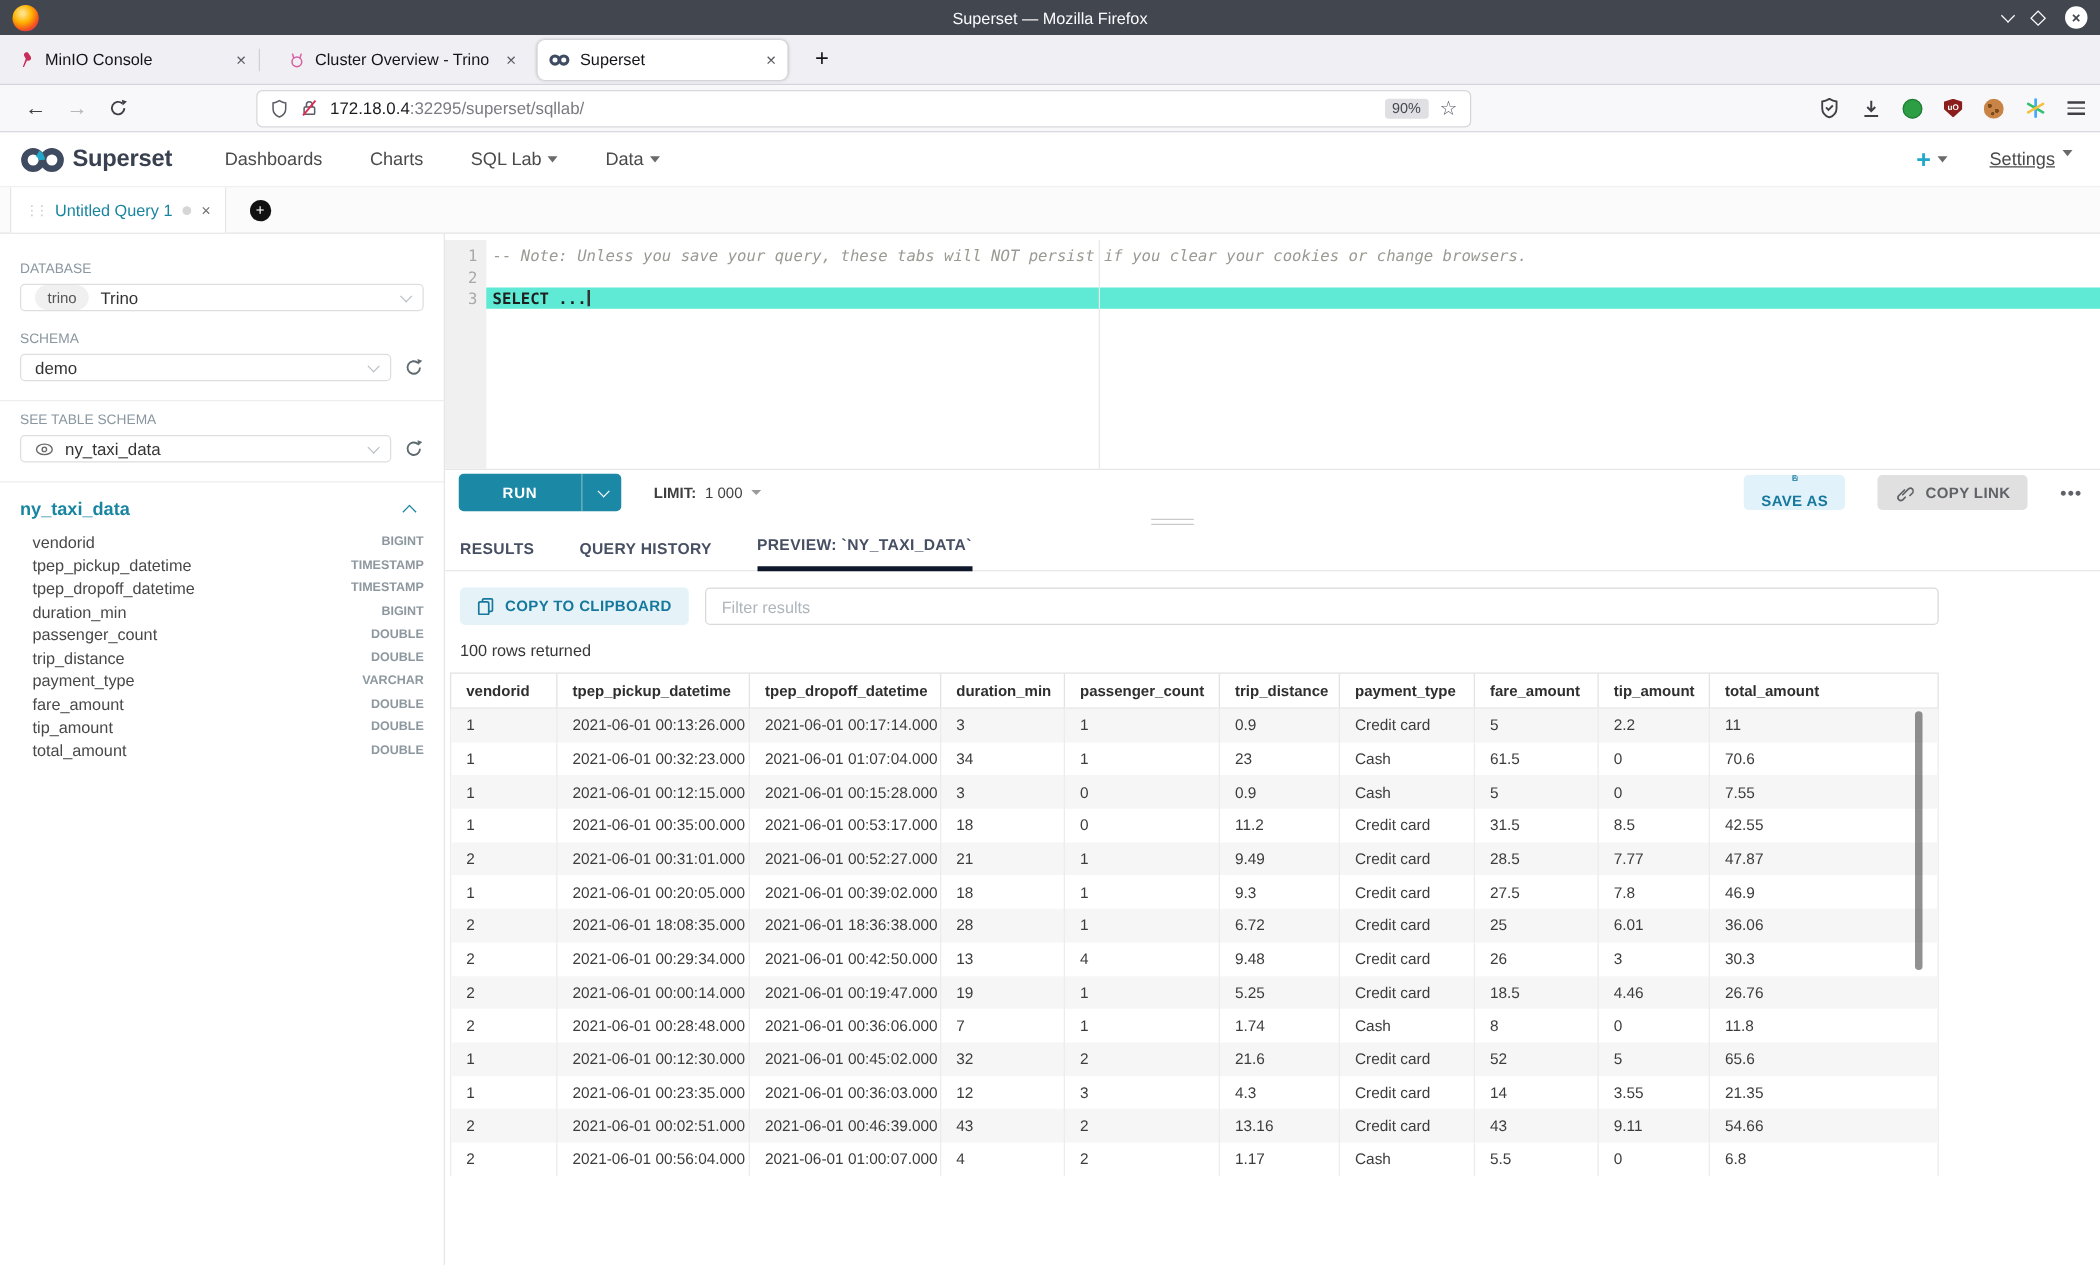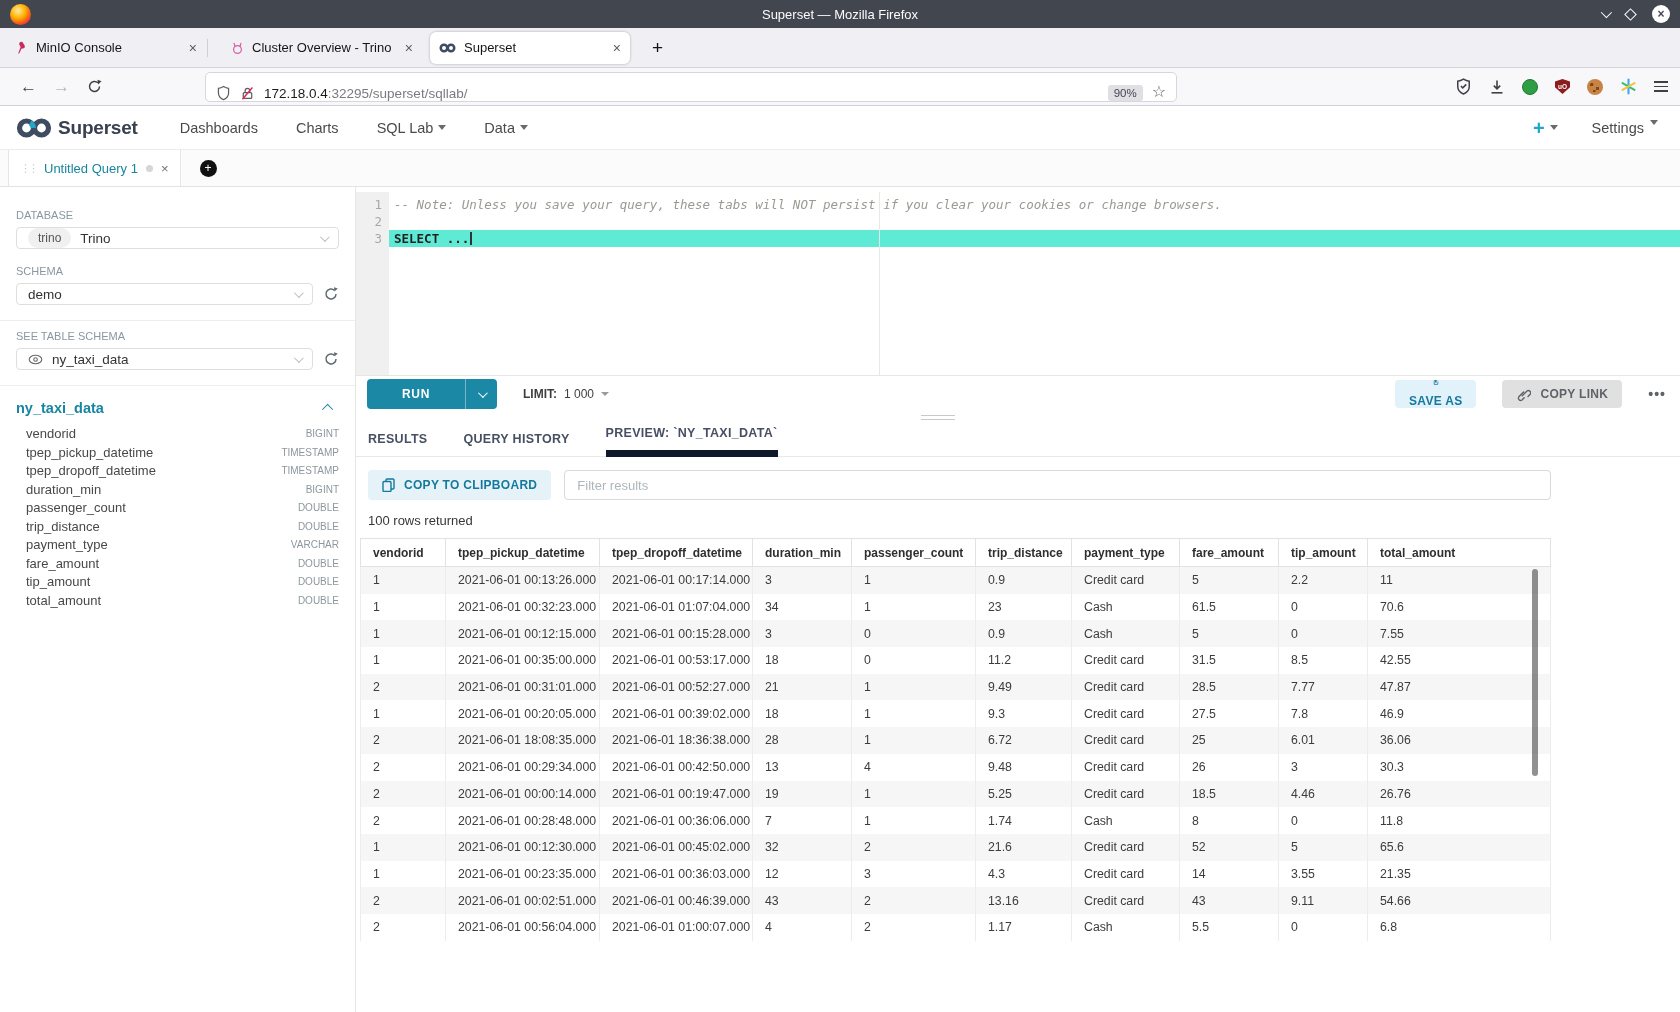--- a/index.html
+++ b/index.html
@@ -22,21 +22,21 @@
   .btab .sep { position:absolute; right:-2px; width:1px; height:18px; background:#cfcfd8; }
   .btab.active { background:#fff; box-shadow:0 0 3px rgba(0,0,0,.28); margin:0 8px; }
   .btab .tab-close { margin-left:auto; color:#5b5b66; font-size:14px; line-height:1; }
   .btab-label { white-space:nowrap; overflow:hidden; }
   .new-tab-btn { margin-left:14px; font-size:19px; color:#15141a; line-height:1; }
 
   
   .urlbar { height:38px; background:#f8f8fa; border-bottom:1px solid #d0d0d7; display:flex; align-items:center; padding:0 12px; }
   .nav-ic { font-size:17px; color:#3f3f46; width:33px; text-align:center; }
   .nav-ic.disabled { color:#b6b6bf; }
-  .url-field { width:972px; height:30px; margin-left:94px; background:#fff; border:1px solid #d7d7db; border-radius:5px; display:flex; align-items:flex-end; padding:0 10px; gap:9px; }
+  .url-field { width:972px; height:30px; margin-left:94px; background:#fff; border:1px solid #d7d7db; border-radius:5px; display:flex; align-items:center; padding:0 10px; gap:9px; }
   .url-text { font-size:13.5px; color:#1b1b1f; white-space:nowrap; }
   .url-text .path { color:#7a7a82; }
   .zoom-badge { margin-left:auto; background:#dfdfe4; border-radius:3px; padding:2px 6px; font-size:11.5px; color:#45454e; }
   .star { font-size:16px; color:#5b5b66; }
   .bar-icons { margin-left:auto; display:flex; align-items:center; gap:17px; }
   .ham { display:flex; flex-direction:column; gap:3px; }
   .ham i { width:14px; height:1.7px; background:#3f3f46; }
   .ext-green { width:16px; height:16px; border-radius:50%; background:#2e9e44; border:1.5px solid #1d7a30; }
   .ext-ublock { width:15px; height:15px; background:#8c1d1d;
     clip-path:polygon(50% 0,100% 16%,100% 55%,50% 100%,0 55%,0 16%); color:#fff; font-size:6.5px; font-weight:bold; display:flex; align-items:center; justify-content:center; }
@@ -44,21 +44,21 @@
     background-image:radial-gradient(circle at 30% 35%, #7a4a1d 1.6px, transparent 1.8px),radial-gradient(circle at 65% 60%, #7a4a1d 1.6px, transparent 1.8px),radial-gradient(circle at 45% 75%, #7a4a1d 1.3px, transparent 1.5px); }
 
   
   .navbar { height:44px; background:#fff; border-bottom:1px solid #ececec; display:flex; align-items:center; padding:0 16px; }
   .brand { font-size:19px; font-weight:bold; color:#394150; letter-spacing:-.2px; margin-left:6px; }
   .menu { display:flex; align-items:center; gap:38px; margin-left:42px; font-size:14.5px; color:#4a4a4a; }
   .menu-item { display:flex; align-items:center; gap:5px; }
   .caret { width:0; height:0; border-left:4px solid transparent; border-right:4px solid transparent; border-top:5px solid #6a6a6a; }
   .nav-right { margin-left:auto; display:flex; align-items:center; gap:34px; padding-right:6px; }
   .plus-teal { color:#20a7c9; font-size:20px; font-weight:bold; line-height:1; }
-  .settings { font-size:14.5px; color:#4a4a4a; display:flex; align-items:flex-start; gap:6px; }
+  .settings { font-size:14.5px; color:#4a4a4a; display:flex; align-items:flex-start; gap:6px;text-decoration:underline; }
 
   
   .querytabs { height:37px; background:#fbfbfb; border-bottom:1px solid #e3e3e3; display:flex; align-items:stretch; }
   .qtab { background:#fff; border-left:1px solid #e6e6e6; border-right:1px solid #e6e6e6; margin-left:8px; display:flex; align-items:center; gap:8px; padding:0 11px; }
   .drag-dots { color:#c9c9c9; font-size:11px; letter-spacing:-3px; }
   .qtab-label { font-size:13px; color:#1985a0; }
   .unsaved-dot { width:7px; height:7px; border-radius:50%; background:#d6d6d6; }
   .qtab-close { color:#727272; font-size:13px; }
   .new-qtab { align-self:center; margin-left:19px; width:17px; height:17px; border-radius:50%; background:#111; color:#fff; font-size:12px; display:flex; align-items:center; justify-content:center; line-height:1; }
 
@@ -69,21 +69,21 @@
   .sel-row { display:flex; align-items:center; gap:10px; }
   .select { flex:1; height:22px; border:1px solid #dedede; border-radius:4px; display:flex; align-items:center; padding:0 11px; gap:9px; font-size:13.5px; color:#333; }
   .sel-chev { margin-left:auto; width:7px; height:7px; border-right:1.4px solid #b9bec4; border-bottom:1.4px solid #b9bec4; transform:rotate(45deg) translateY(-2px); }
   .tag { background:#f0f0f0; border-radius:11px; padding:3px 10px; font-size:12px; color:#555; }
   .divider { border-top:1px solid #ededed; margin:15px -16px 4px -16px; }
   .tbl-row { display:flex; align-items:center; justify-content:space-between; margin:14px 0 9px; }
   .tbl-name { color:#1985a0; font-weight:bold; font-size:14.5px; }
   .chev-up-teal { width:8px; height:8px; border-right:1.6px solid #1985a0; border-bottom:1.6px solid #1985a0; transform:rotate(-135deg) translateY(-2px); margin-right:6px; }
   .colrow { display:flex; justify-content:space-between; align-items:center; padding:2px 0 2px 10px; line-height:14.5px; }
   .colname { font-size:13px; color:#484848; }
-  .coltype { font-size:10px; color:#8d979e; }
+  .coltype { font-size:10px; color:#8d979e;font-weight:bold; }
 
   .content { flex:1; display:flex; flex-direction:column; position:relative; }
 
   
   .editor { margin-top:5px; height:184px; display:flex; border-bottom:1px solid #e6e6e6; font-family:"DejaVu Sans Mono", monospace; font-size:12.5px; position:relative; }
   .gutter { width:33px; background:#f0f0f0; color:#a8a8a8; text-align:right; padding:4px 7px 0 0; line-height:17px; }
   .codearea { flex:1; padding-top:4px; line-height:17px; position:relative; }
   .codeline { padding-left:5px; height:17px; white-space:pre; }
   .comment { color:#9a9a93; font-style:italic; }
   .active-line { background:#5eead4; }
@@ -106,21 +106,21 @@
   .copy-link { background:#e0e0e0; color:#5f6368; }
   .more-dots { color:#5f6368; font-weight:bold; letter-spacing:1px; font-size:14px; }
 
   .drag-handle { height:12px; position:relative; }
   .drag-handle .grip { position:absolute; left:565px; top:3px; width:34px; border-top:1px solid #c9c9c9; }
   .drag-handle .grip2 { top:7px; }
 
   
   .result-tabs { display:flex; gap:36px; padding-left:12px; border-bottom:1px solid #e8e8e8; height:33px; align-items:flex-end; font-size:12.5px; font-weight:bold; color:#474f63; letter-spacing:.3px; }
   .rtab { padding-bottom:10px; }
-  .rtab.active { border-bottom:7px solid #0f172a; margin-bottom:-1px; }
+  .rtab.active { border-bottom:4px solid #0f172a; margin-bottom:-1px; }
 
   .filter-row { display:flex; gap:13px; margin:13px 129px 0 12px; align-items:center; }
   .copy-clip { height:30px; background:#e5f3f9; color:#16789d; border:none; border-radius:4px; padding:0 14px; display:flex; align-items:center; gap:9px; font-size:12px; font-weight:bold; letter-spacing:.3px; }
   .filter-input { flex:1; height:30px; border:1px solid #d9d9d9; border-radius:4px; padding:0 12px; font-size:13px; color:#333; font-family:"Liberation Sans",sans-serif; outline:none; }
   .filter-input::placeholder { color:#aeb6bc; }
 
   .rows-returned { padding:13px 12px 10px; font-size:13px; color:#373737; }
 
   
   .datatable { margin-left:4px; width:1191px; position:relative; font-size:12.3px; color:#3c3c3c; }

